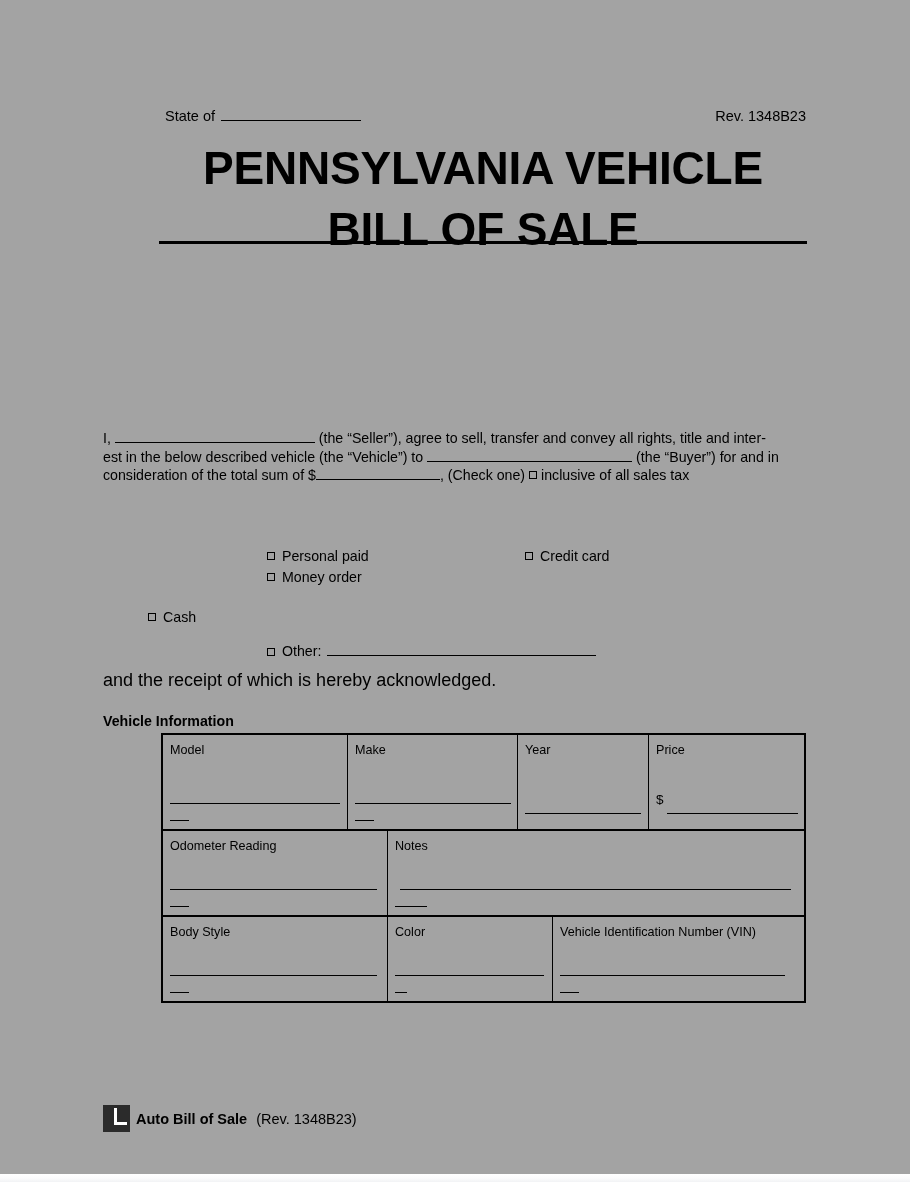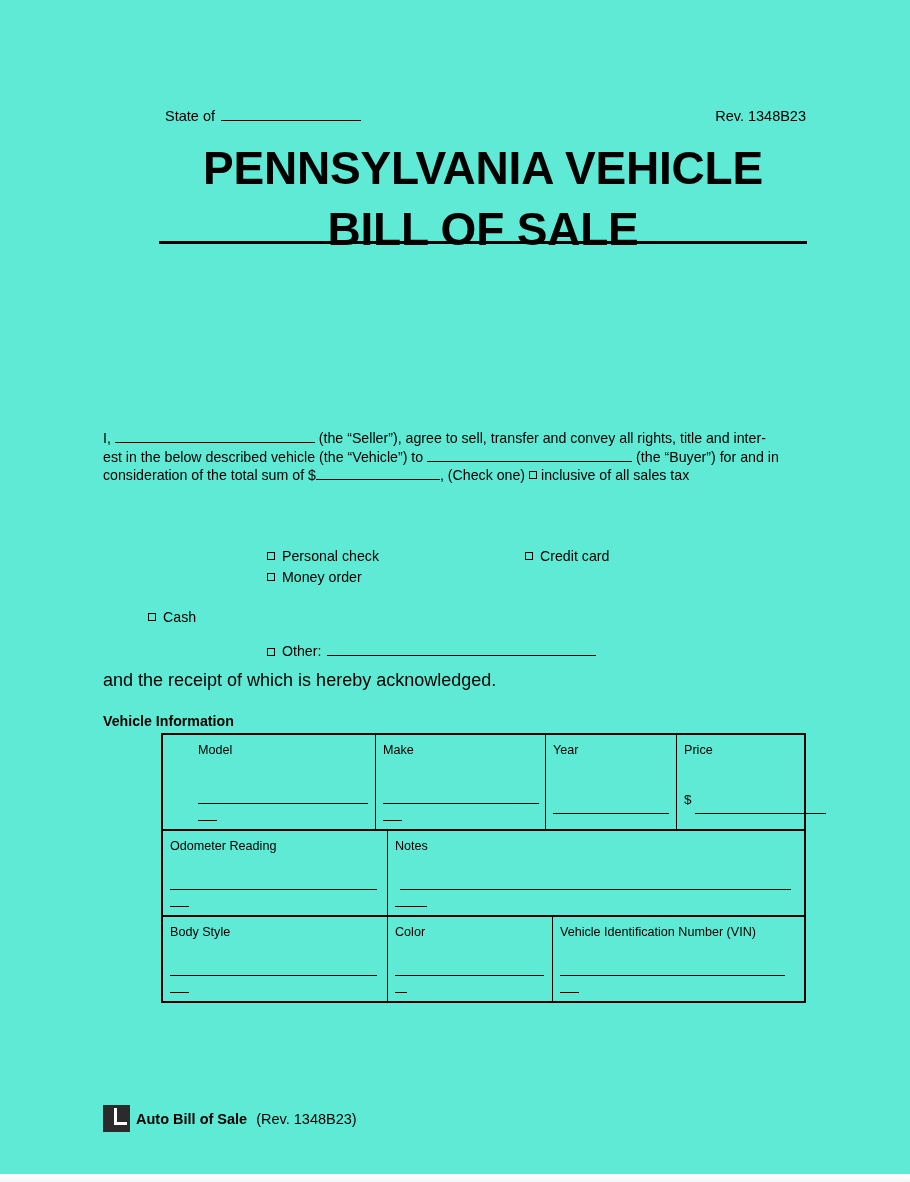--- a/index.html
+++ b/index.html
@@ -9,21 +9,21 @@
     background: #ffffff;
   }
   body {
     font-family: "Liberation Sans", sans-serif;
     color: #000000;
   }
   .page {
     position: relative;
     width: 910px;
     height: 1182px;
-    background: #5eead4;
+    background: #a3a3a3;
     overflow: hidden;
     box-sizing: border-box;
   }
   .page-bottom-edge {
     position: absolute;
     left: 0;
     right: 0;
     bottom: 0;
     height: 8px;
     background: linear-gradient(to bottom, #ffffff 0%, #fbfbfc 55%, #f2f3f5 100%);
@@ -153,21 +153,21 @@
   }
   .vi-table {
     position: absolute;
     left: 161px;
     top: 733px;
     width: 645px;
     border: 2.3px solid #000;
     box-sizing: border-box;
   }
   .vi-row { display: flex; }
-  .vi-row.r1 { height: 94px; padding-left: 28px; }
+  .vi-row.r1 { height: 94px; }
   .vi-row.r2 { height: 84px; border-top: 2.3px solid #000; }
   .vi-row.r3 { height: 84px; border-top: 2.3px solid #000; }
   .vi-cell {
     position: relative;
     box-sizing: border-box;
     padding: 8px 0 0 7px;
     font-size: 12.6px;
     border-left: 1.6px solid #000;
   }
   .vi-cell:first-child { border-left: none; }
@@ -248,21 +248,21 @@
   <div class="title-rule"></div>
 
   <div class="body-block">
     <p><span>I,</span> <span class="blank blank-seller"></span> <span>(the “Seller”), agree to sell, transfer and convey all rights, title and inter-</span></p>
     <p><span>est in the below described vehicle (the “Vehicle”) to</span> <span class="blank blank-buyer"></span> <span>(the “Buyer”) for and in</span></p>
     <p><span>consideration of the total sum of $</span><span class="blank blank-sum"></span><span>, (Check one)</span> <span class="cb"></span> <span>inclusive of all sales tax</span></p>
   </div>
 
   <div class="pay-area">
     <div class="pay-row">
-      <span class="pay-col-a"><span class="cb"></span><span class="cb-lbl">Personal check</span></span>
+      <span class="pay-col-a"><span class="cb"></span><span class="cb-lbl">Personal paid</span></span>
       <span class="pay-col-b"><span class="cb"></span><span class="cb-lbl">Credit card</span></span>
     </div>
     <div class="pay-row">
       <span class="pay-col-a"><span class="cb"></span><span class="cb-lbl">Money order</span></span>
     </div>
     <span class="pay-cash"><span class="cb"></span><span class="cb-lbl">Cash</span></span>
     <span class="pay-other">
         <span class="cb"></span>
         <span class="cb-lbl">Other:</span>
         <span class="other-blank"></span>

